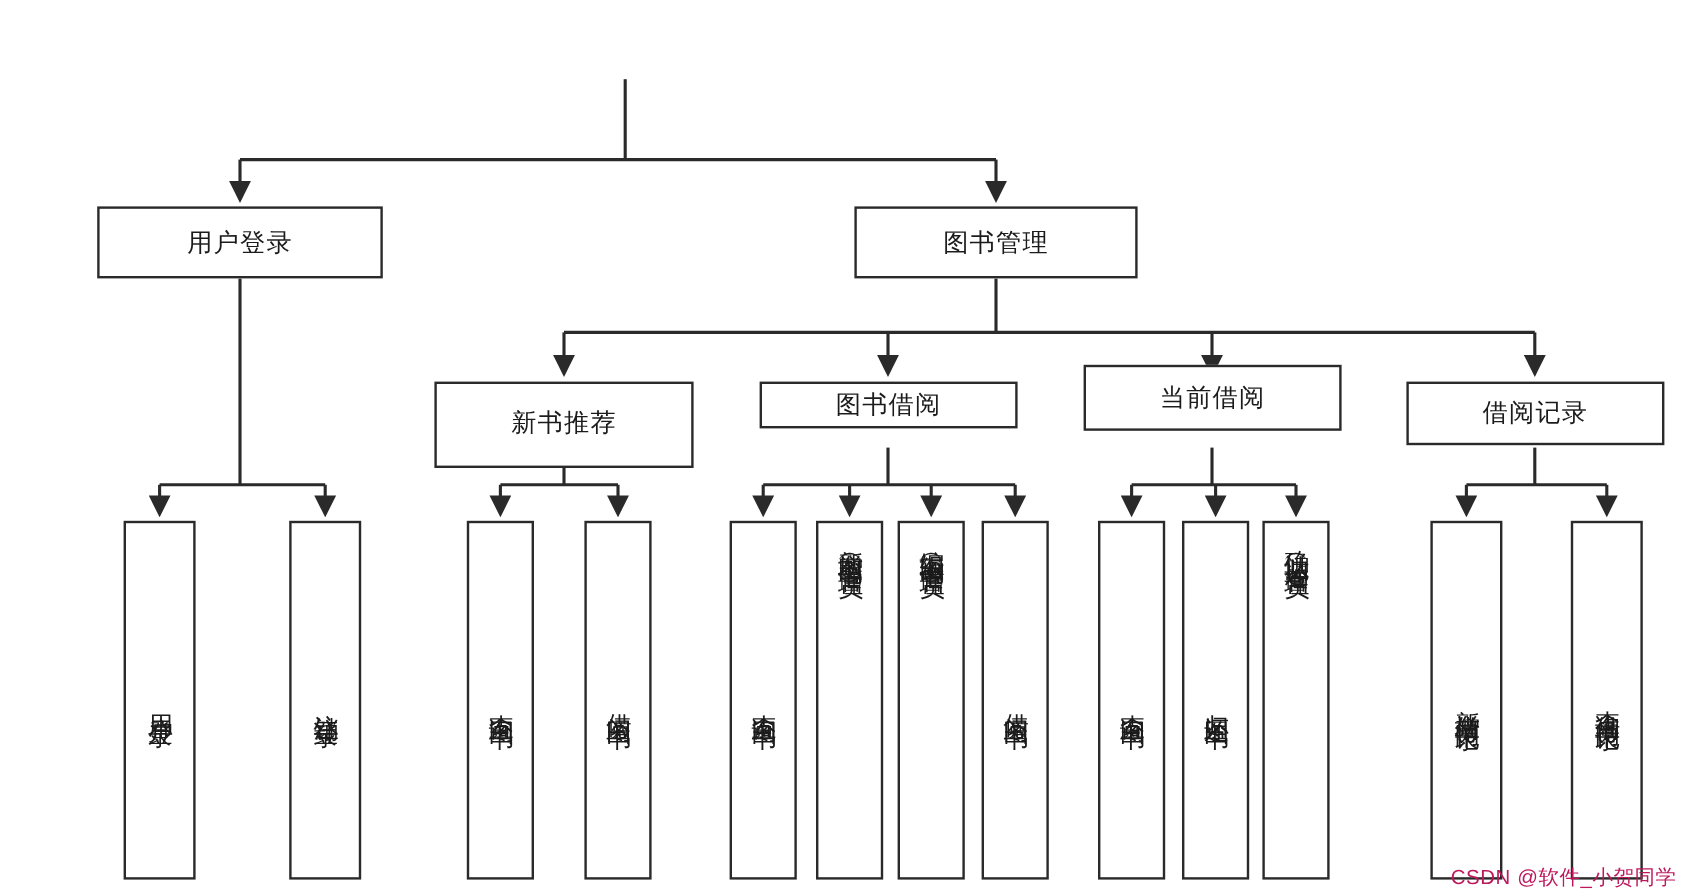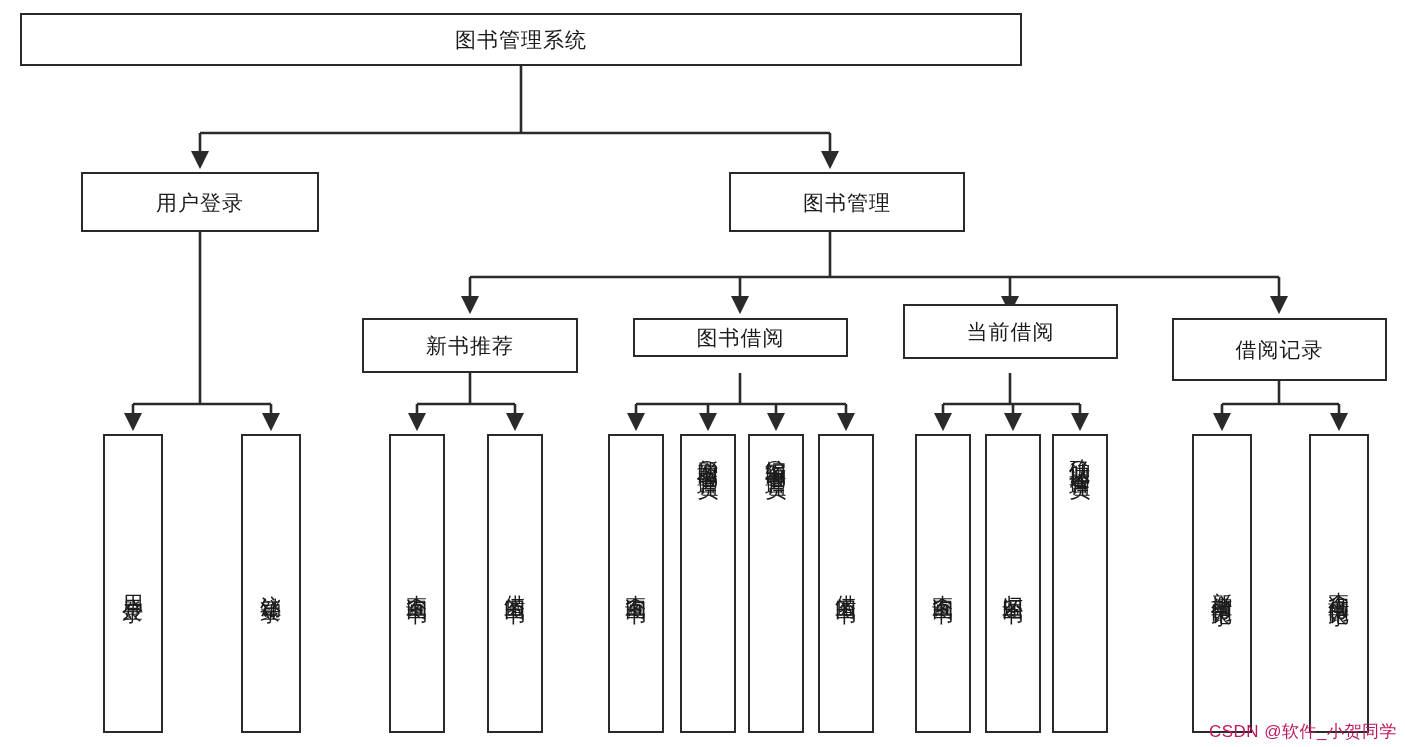--- a/index.html
+++ b/index.html
@@ -121,41 +121,38 @@
       <path d="M 1013 404 L 1013 422" marker-end="url(#arrow)"></path>
       <path d="M 1080 404 L 1080 422" marker-end="url(#arrow)"></path>
 
       <path d="M 1279 373 L 1279 404"></path>
       <path d="M 1222 404 L 1339 404"></path>
       <path d="M 1222 404 L 1222 422" marker-end="url(#arrow)"></path>
       <path d="M 1339 404 L 1339 422" marker-end="url(#arrow)"></path>
     </g>
   </svg>
 
-  <div class="node-box" style="left:20px; top:13px; width:1002px; height:53px;">
-    <span class="node-label-h">图书管理系统</span>
-  </div>
 
   <div class="node-box" style="left:81px; top:172px; width:238px; height:60px;">
     <span class="node-label-h">用户登录</span>
   </div>
-  <div class="node-box" style="left:712px; top:172px; width:236px; height:60px;margin-left:17px;">
+  <div class="node-box" style="left:712px; top:172px; width:236px; height:60px;">
     <span class="node-label-h">图书管理</span>
   </div>
 
-  <div class="node-box" style="left:362px; top:318px; width:216px; height:55px;">
+  <div class="node-box" style="left:362px; top:318px; width:216px; height:72px;font-family:Liberation Mono, monospace;">
     <span class="node-label-h">新书推荐</span>
   </div>
   <div class="node-box" style="left:633px; top:318px; width:215px; height:39px;">
     <span class="node-label-h">图书借阅</span>
   </div>
   <div class="node-box" style="left:903px; top:304px; width:215px; height:55px;">
     <span class="node-label-h">当前借阅</span>
   </div>
-  <div class="node-box" style="left:1172px; top:318px; width:215px; height:63px;">
+  <div class="node-box" style="left:1172px; top:318px; width:215px; height:53px;">
     <span class="node-label-h">借阅记录</span>
   </div>
 
   <div class="leaf-box" style="left:103px; top:434px; width:60px; height:299px;">
     <span class="node-label-v">用户登录</span>
   </div>
   <div class="leaf-box" style="left:241px; top:434px; width:60px; height:299px;">
     <span class="node-label-v">注销登录</span>
   </div>
 

